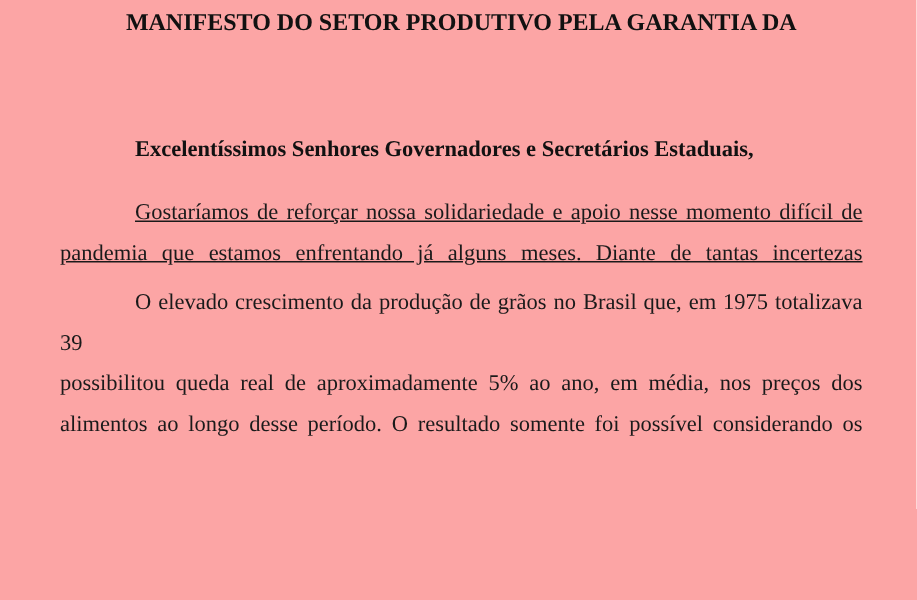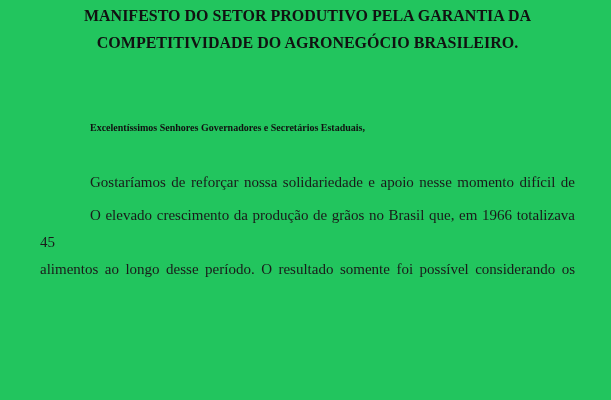--- a/index.html
+++ b/index.html
@@ -3,43 +3,43 @@
   <meta charset="utf-8">
   <style>
     * { box-sizing: border-box; margin: 0; padding: 0; }
     html, body {
       width: 611px; height: 400px;
       background: #ffffff;
       overflow: hidden;
     }
     .page {
       width: 611px; height: 400px;
-      background: #22c55e;
+      background: #fca5a5;
       color: #1a1a1a;
       font-family: "Liberation Serif", "DejaVu Serif", serif;
       padding: 2px 36px 0 40px;
       overflow: hidden;
     }
     .doc-title {
       text-align: center;
       font-weight: bold;
       font-size: 16px;
       line-height: 27px;
       color: #111111;
     }
     .salutation {
       margin-top: 58px;
       font-weight: bold;
-      font-size: 10px;
+      font-size: 15px;
       line-height: 27px;
       text-indent: 50px;
       color: #111111;
     }
     .paragraph { font-size: 15px; color: #1a1a1a; }
-    .p1 { margin-top: 28px; }
+    .p1 { margin-top: 15px; text-decoration: underline; }
     .p2 { margin-top: 6px; }
     .jline {
       line-height: 27px;
       text-align: justify;
       text-align-last: justify;
       -moz-text-align-last: justify;
       white-space: normal;
     }
     .plast {
       line-height: 27px;
@@ -49,28 +49,29 @@
     }
     .indent { text-indent: 50px; }
   </style>
 </head>
 <body>
 
 <div class="page">
 
   <div class="doc-title">
     <div>MANIFESTO DO SETOR PRODUTIVO PELA GARANTIA DA</div>
-    <div>COMPETITIVIDADE DO AGRONEGÓCIO BRASILEIRO.</div>
   </div>
 
   <div class="salutation">Excelentíssimos Senhores Governadores e Secretários Estaduais,</div>
 
   <div class="paragraph p1">
     <div class="jline indent">Gostaríamos de reforçar nossa solidariedade e apoio nesse momento difícil de</div>
+    <div class="jline">pandemia que estamos enfrentando já alguns meses. Diante de tantas incertezas</div>
   </div>
 
   <div class="paragraph p2">
-    <div class="jline indent">O elevado crescimento da produção de grãos no Brasil que, em 1966 totalizava 45</div>
+    <div class="jline indent">O elevado crescimento da produção de grãos no Brasil que, em 1975 totalizava 39</div>
+    <div class="jline">possibilitou queda real de aproximadamente 5% ao ano, em média, nos preços dos</div>
     <div class="jline">alimentos ao longo desse período. O resultado somente foi possível considerando os</div>
 
   </div>
 
 </div>
 
 </body></html>

